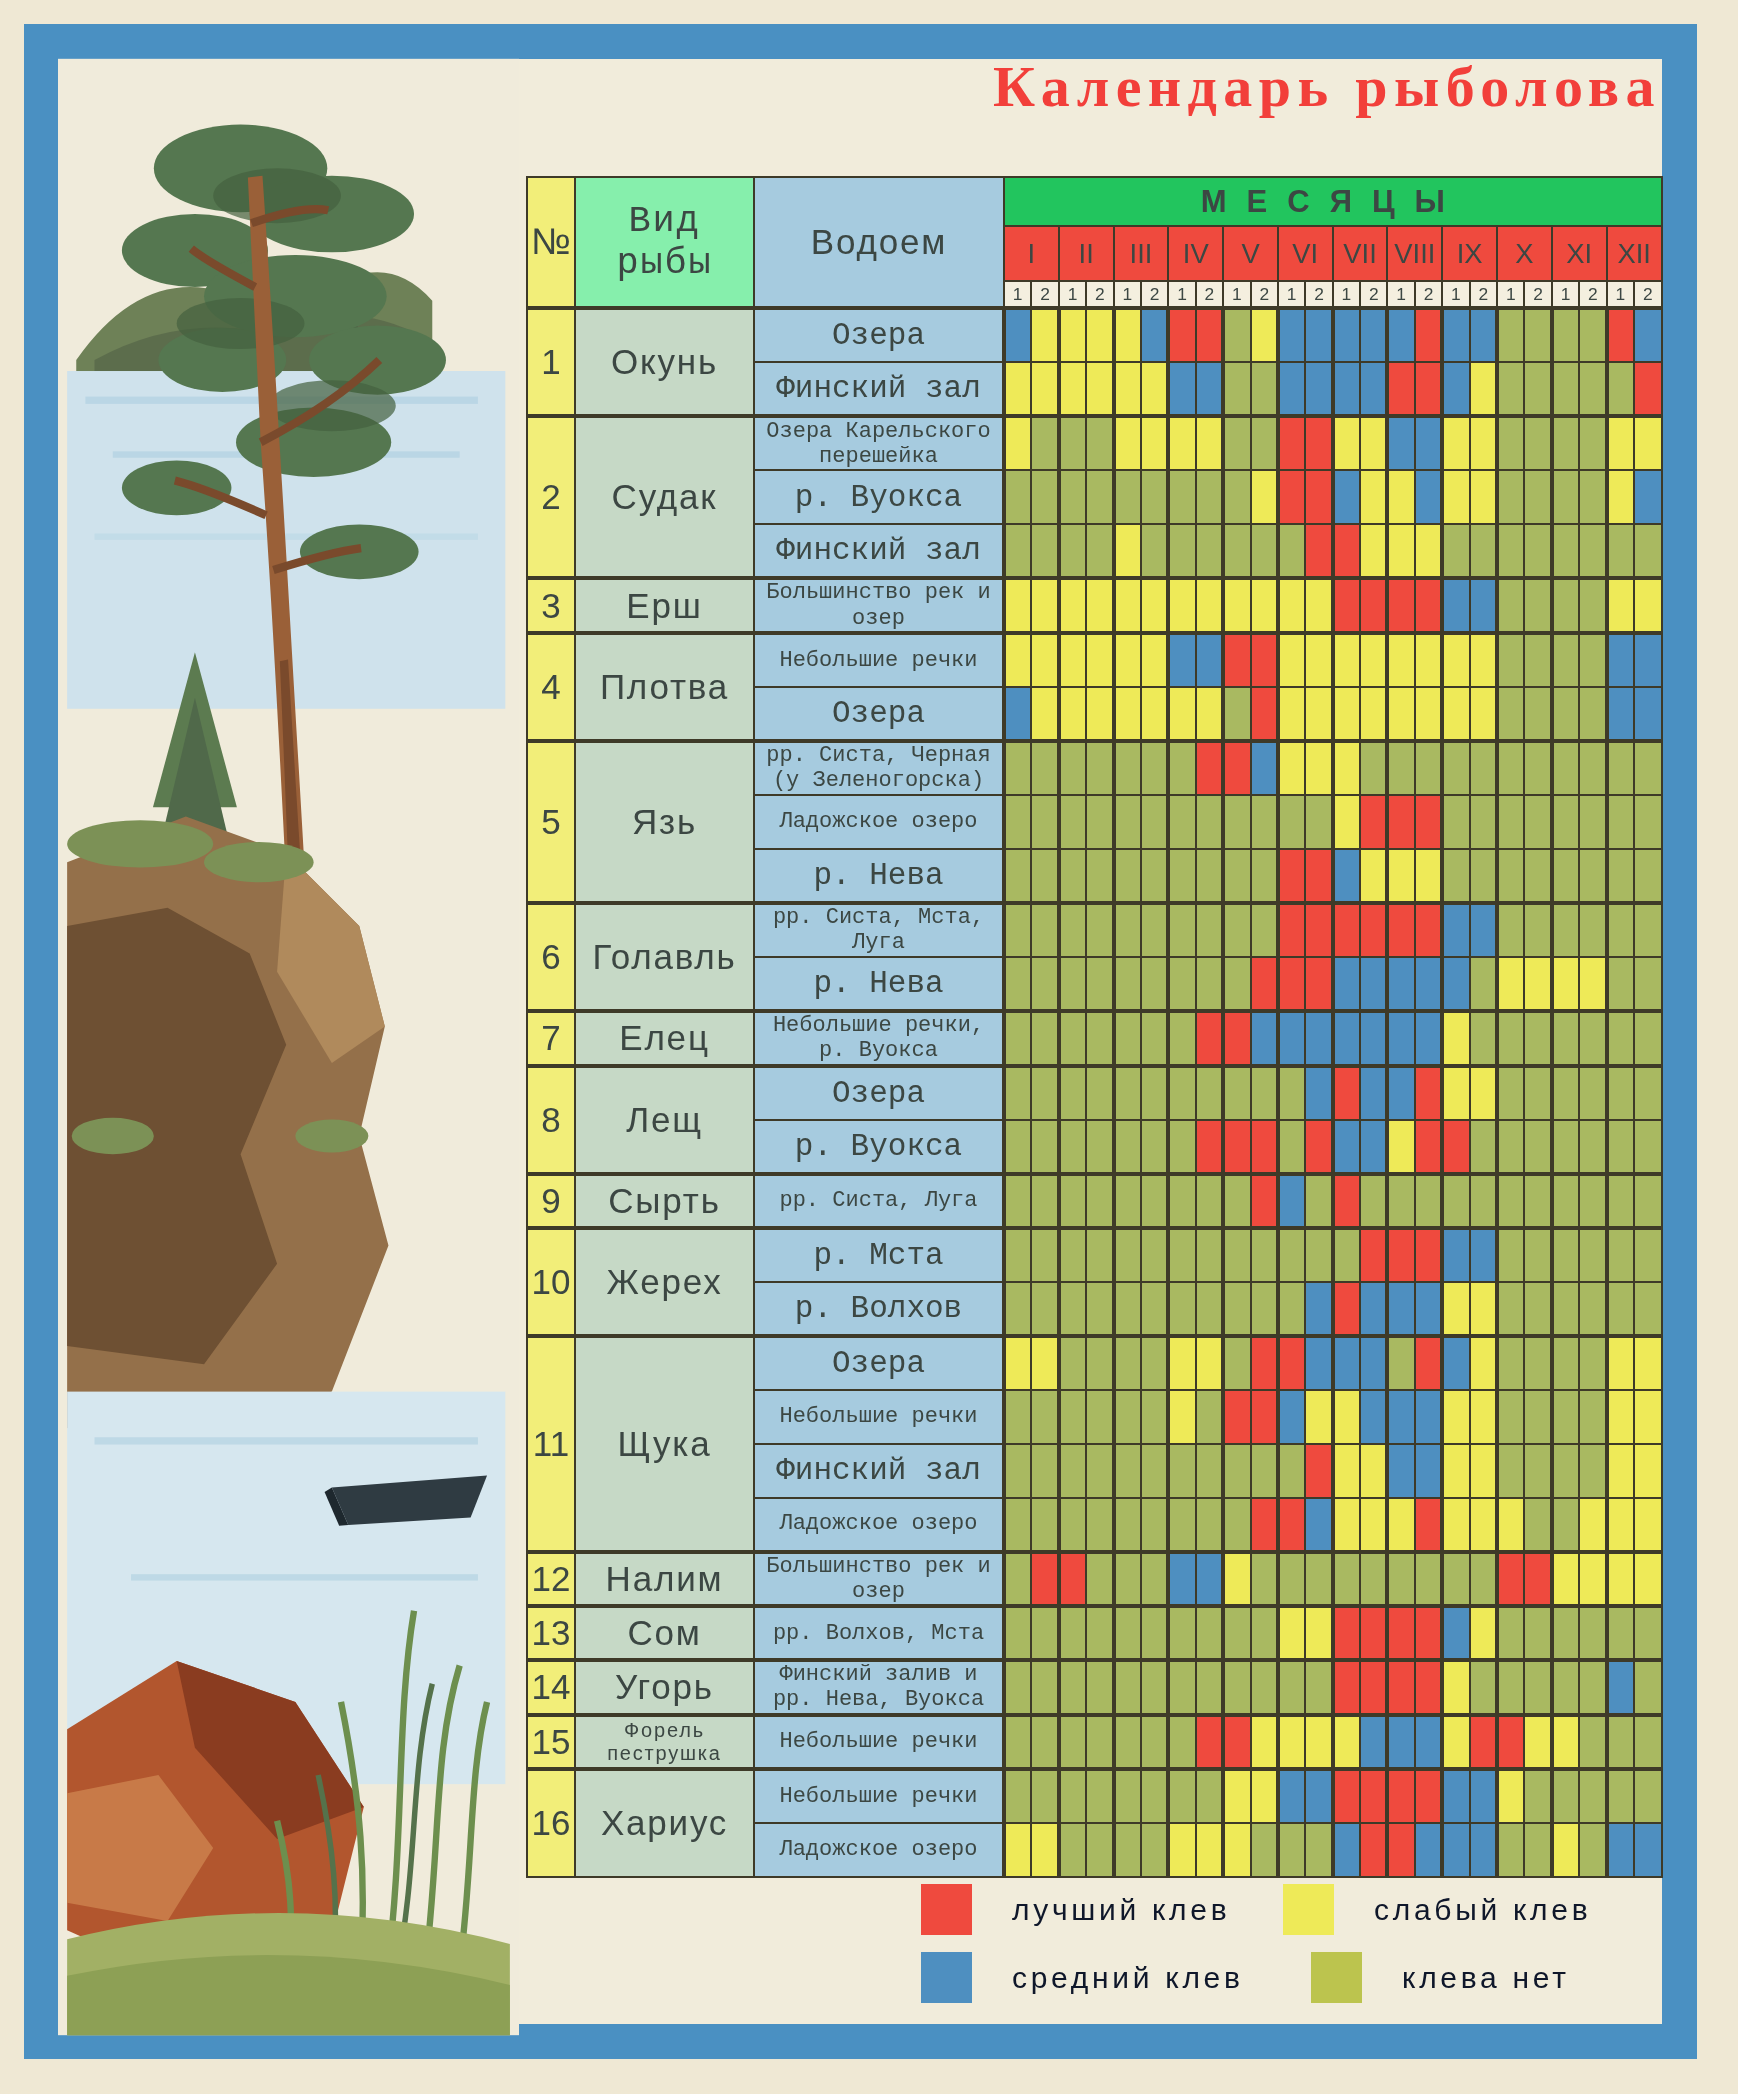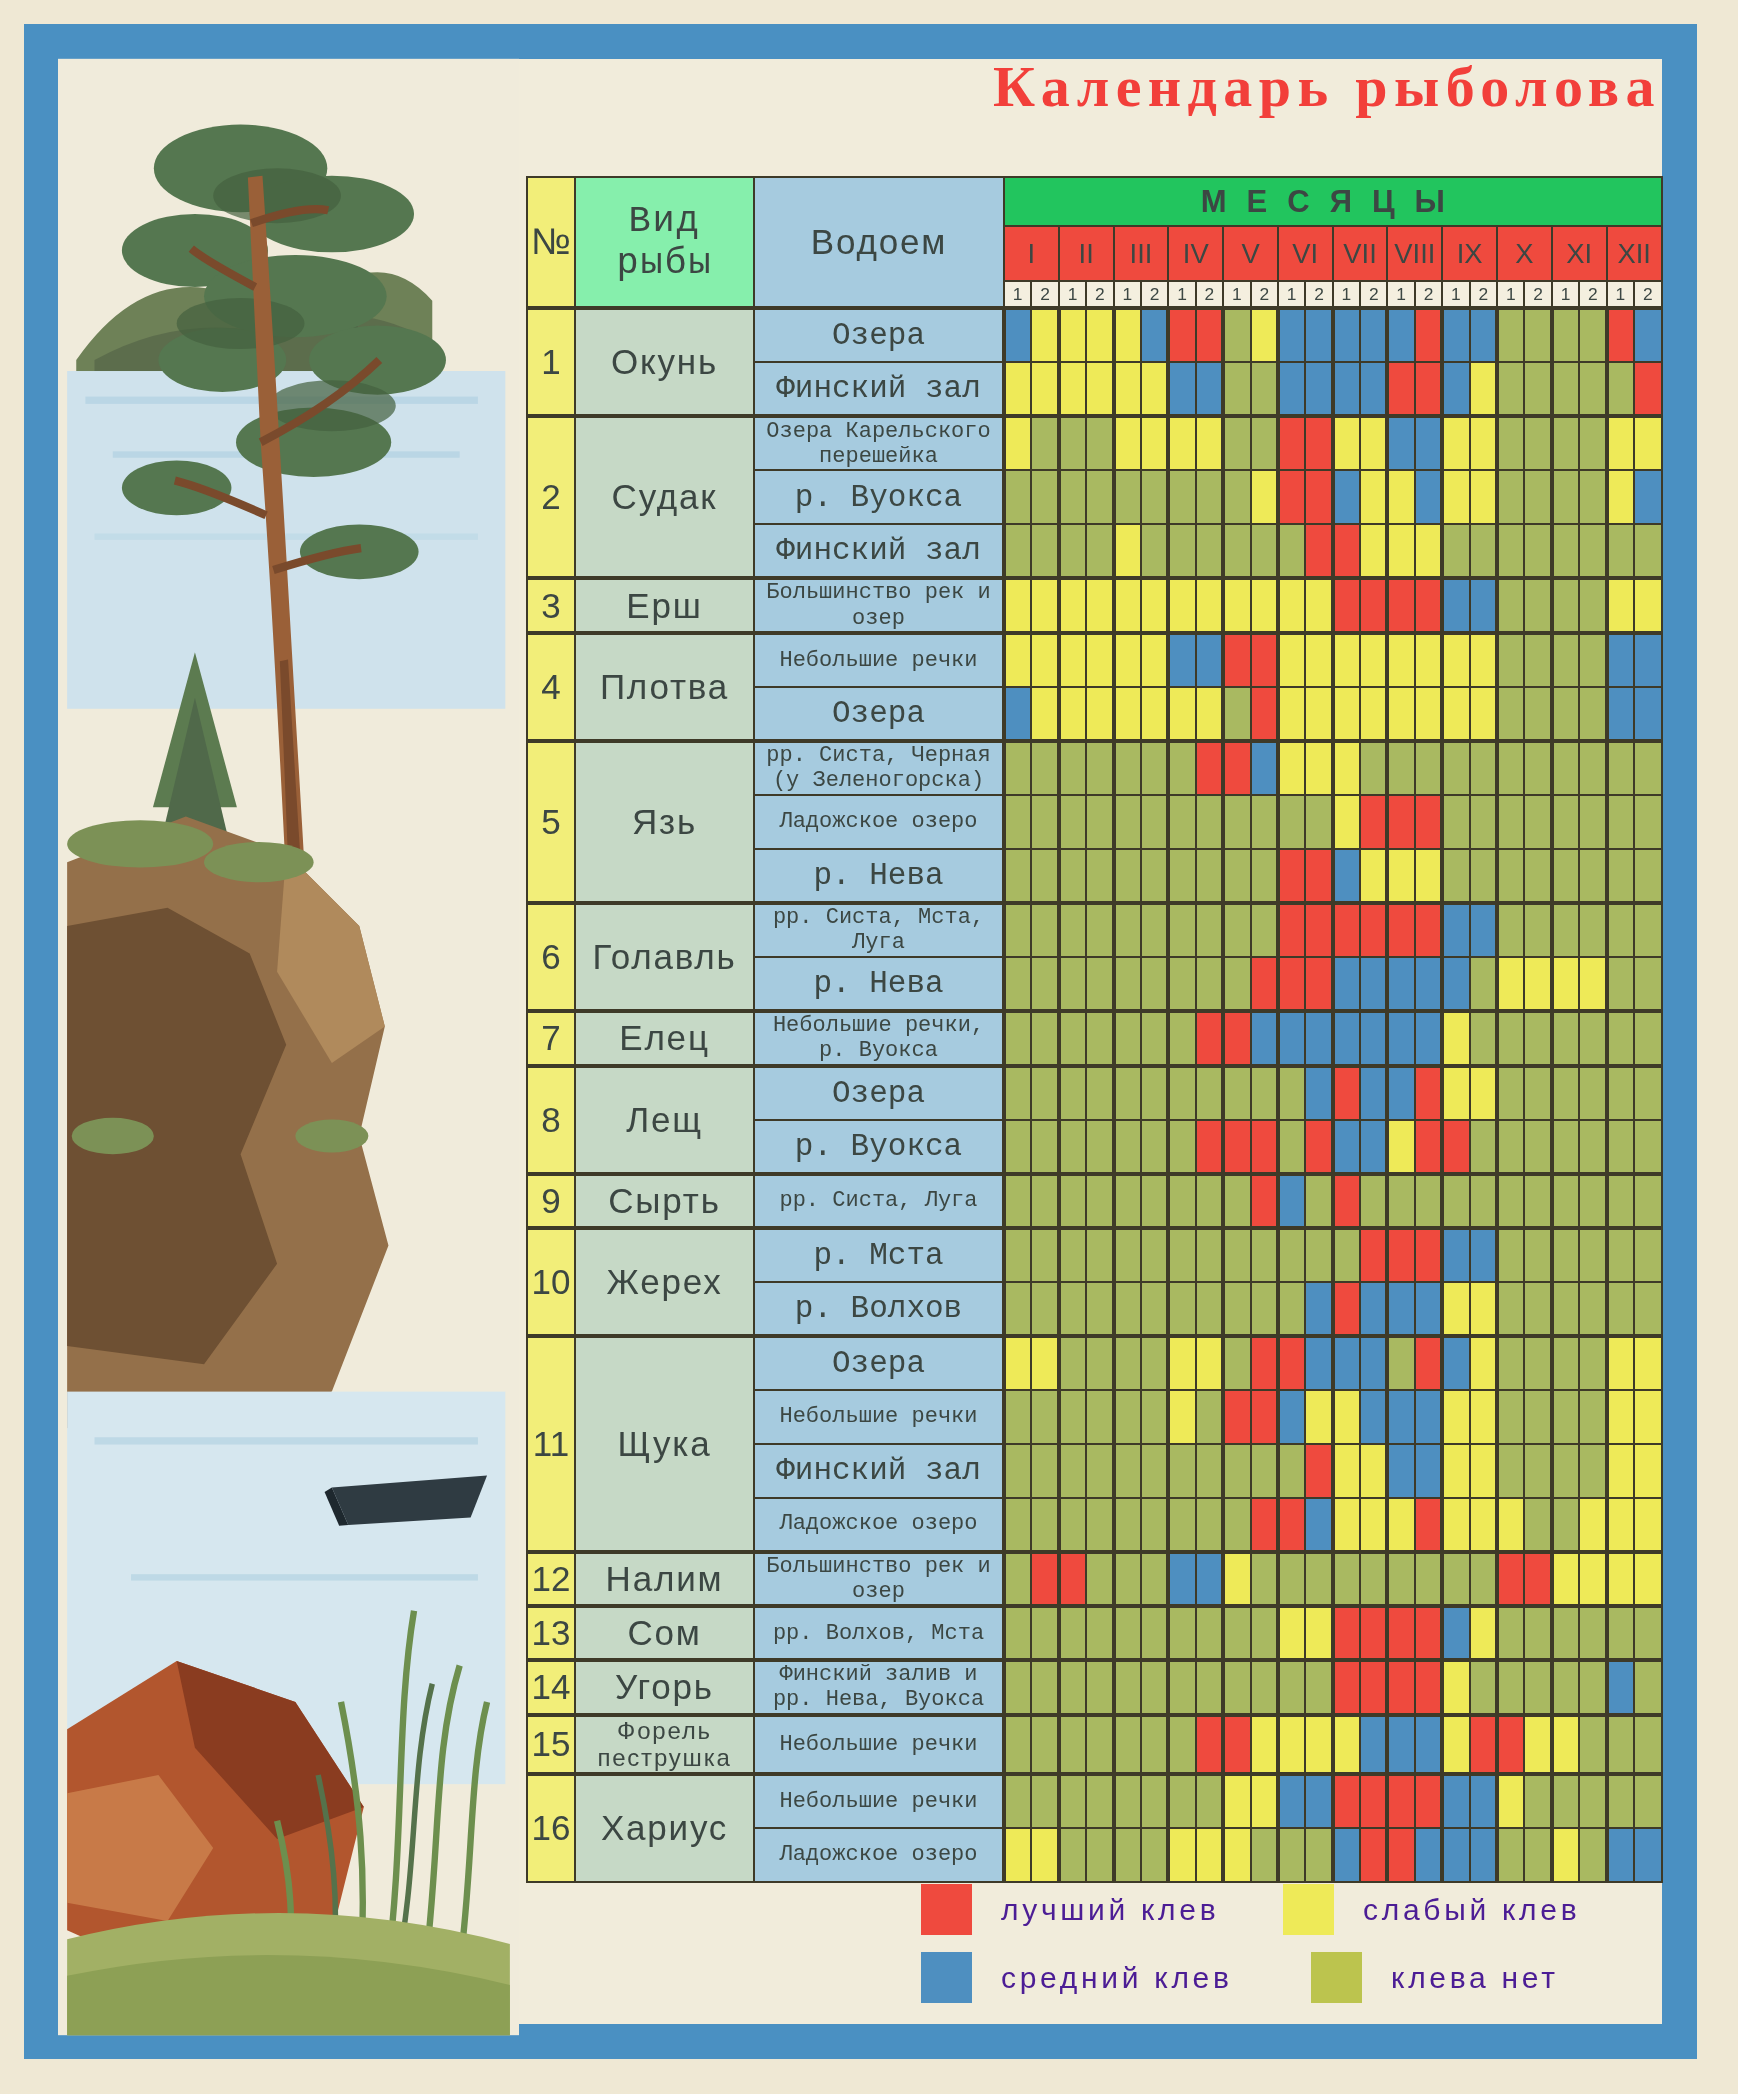--- a/index.html
+++ b/index.html
@@ -43,35 +43,35 @@
     color: #3c4743;
   }
   td.hd-num   { background:#f2ee79; font-size:37px; width:48px; }
   td.hd-fish  { background:#86efac; font-size:37px; letter-spacing:1.8px; width:179px;font-family:Liberation Mono, monospace; }
   td.hd-water { background:#a6cbdf; font-size:35px; letter-spacing:1.8px; width:250px; }
   td.months-band { background:#22c55e; font-size:31px; font-weight:bold; letter-spacing:20px; color:#3a372b; height:49px; }
   td.month-name  { background:#ef4a3e; color:#f8f2dc; font-size:27.4px; height:55px; border-left-width:4.6px; }
   td.half { background:#f4efdf; color:#2e2c22; font-size:17.4px; height:27.4px; }
   td.num-cell  { background:#f2ee79; font-size:35px; }
   td.fish-cell { background:#c6d9c6; font-size:35px; letter-spacing:1.8px; }
-  td.fish-cell.small { font-size:24px; line-height:1.15; }
+  td.fish-cell.small { font-size:20px; line-height:1.15; }
   td.water-cell { background:#a6cbdf; font-size:31px;font-family:Liberation Mono, monospace; }
   td.water-cell.small { font-size:22px; line-height:1.15; padding:0 5.5px; }
   tr.data-row { height:54px; }
   tr.group-start td { border-top-width:4.6px; }
   td.bite { padding:0; }
   td.bite.month-start { border-left-width:4.6px; }
   td.best   { background:#ef4a3e; }
   td.medium { background:#4e8fc0; }
   td.weak   { background:#eeea58; }
   td.none   { background:#a9b961; }
   
   .legend-item { position:absolute; display:flex; align-items:center; }
   .legend-swatch { width:51px; height:51px; flex:0 0 51px; }
-  .legend-label { margin-left:29px; font-size:30px; letter-spacing:3.7px; color:#4c1d95; white-space:nowrap; }
+  .legend-label { margin-left:40px; font-size:30px; letter-spacing:3.7px; color:#0f172a; white-space:nowrap; }
   .sw-best { background:#ef4a3e; }
   .sw-medium { background:#4e8fc0; }
   .sw-weak { background:#eeea58; }
   .sw-none { background:#bcc44e; }
 </style>
 </head>
 <body>
 
 <div class="frame"></div>
 

